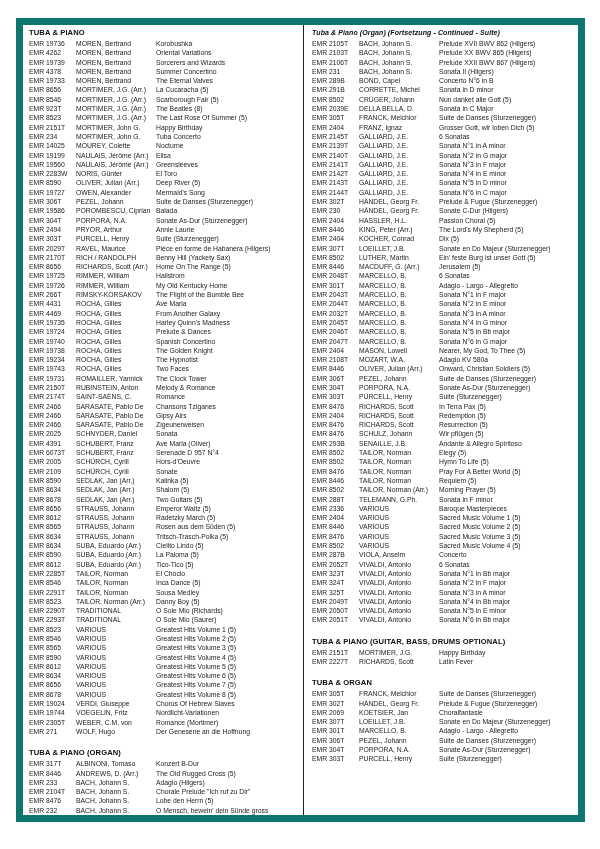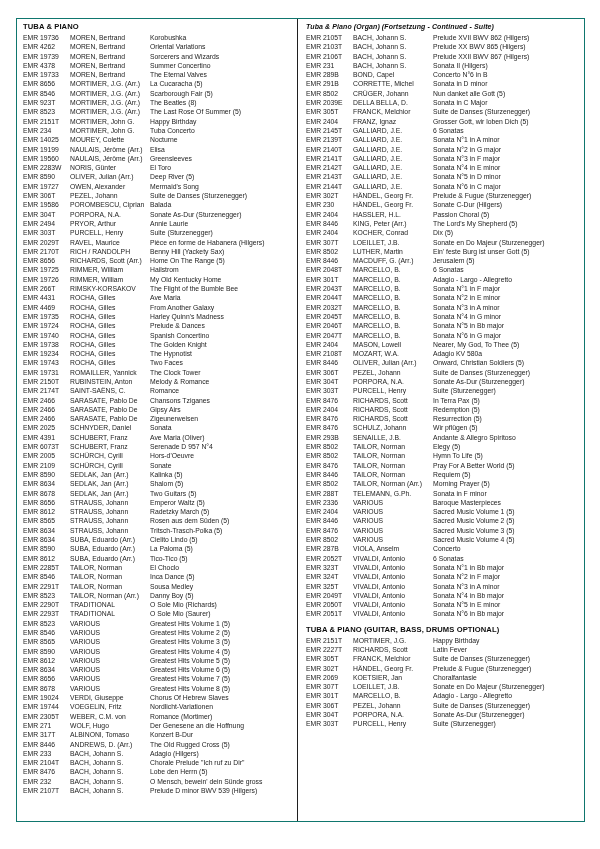--- a/index.html
+++ b/index.html
@@ -14,21 +14,21 @@
     font-family: "Liberation Sans", sans-serif;
     color: #1c1c1c;
     overflow: hidden;
   }
   .sheet {
     position: absolute;
     left: 16px;
     top: 18px;
     width: 569px;
     height: 804px;
-    border: 1px solid #0f766e;
+    border: 7px solid #0f766e;
     box-sizing: border-box;
     display: flex;
     background: #ffffff;
   }
   .col {
     box-sizing: border-box;
     padding-top: 3px;
     overflow: hidden;
   }
   .col-left {
@@ -50,21 +50,21 @@
     color: #0e0e0e;
     letter-spacing: 0.1px;
     white-space: nowrap;
     margin-bottom: 1px;
   }
   .sec-header.italic {
     font-style: italic;
     font-size: 7px;
   }
   .sec-header:not(:first-child) {
-    margin-top: 6px;
+    margin-top: 12px;
   }
   .row {
     display: flex;
     white-space: nowrap;
     font-size: 6.8px;
     line-height: 9.3px;
     color: #1c1c1c;
   }
   .c0 { width: 47px; flex: none; }
   .c1 { width: 80px; flex: none; }
@@ -444,20 +444,21 @@
       <div class="row">
         <span class="c0">EMR 2305T</span>
         <span class="c1">WEBER, C.M. von</span>
         <span class="c2">Romance (Mortimer)</span>
       </div>
       <div class="row">
         <span class="c0">EMR 271</span>
         <span class="c1">WOLF, Hugo</span>
         <span class="c2">Der Genesene an die Hoffnung</span>
       </div>
+      <div class="sec-header">TUBA &amp; PIANO (ORGAN)</div>
       <div class="row">
         <span class="c0">EMR 317T</span>
         <span class="c1">ALBINONI, Tomaso</span>
         <span class="c2">Konzert B-Dur</span>
       </div>
       <div class="row">
         <span class="c0">EMR 8446</span>
         <span class="c1">ANDREWS, D. (Arr.)</span>
         <span class="c2">The Old Rugged Cross (5)</span>
       </div>
@@ -808,20 +809,21 @@
       <div class="row">
         <span class="c0">EMR 2151T</span>
         <span class="c1">MORTIMER, J.G.</span>
         <span class="c2">Happy Birthday</span>
       </div>
       <div class="row">
         <span class="c0">EMR 2227T</span>
         <span class="c1">RICHARDS, Scott</span>
         <span class="c2">Latin Fever</span>
       </div>
+      <div class="sec-header">TUBA &amp; ORGAN</div>
       <div class="row">
         <span class="c0">EMR 305T</span>
         <span class="c1">FRANCK, Melchior</span>
         <span class="c2">Suite de Danses (Sturzenegger)</span>
       </div>
       <div class="row">
         <span class="c0">EMR 302T</span>
         <span class="c1">HÄNDEL, Georg Fr.</span>
         <span class="c2">Prelude &amp; Fugue (Sturzenegger)</span>
       </div>

